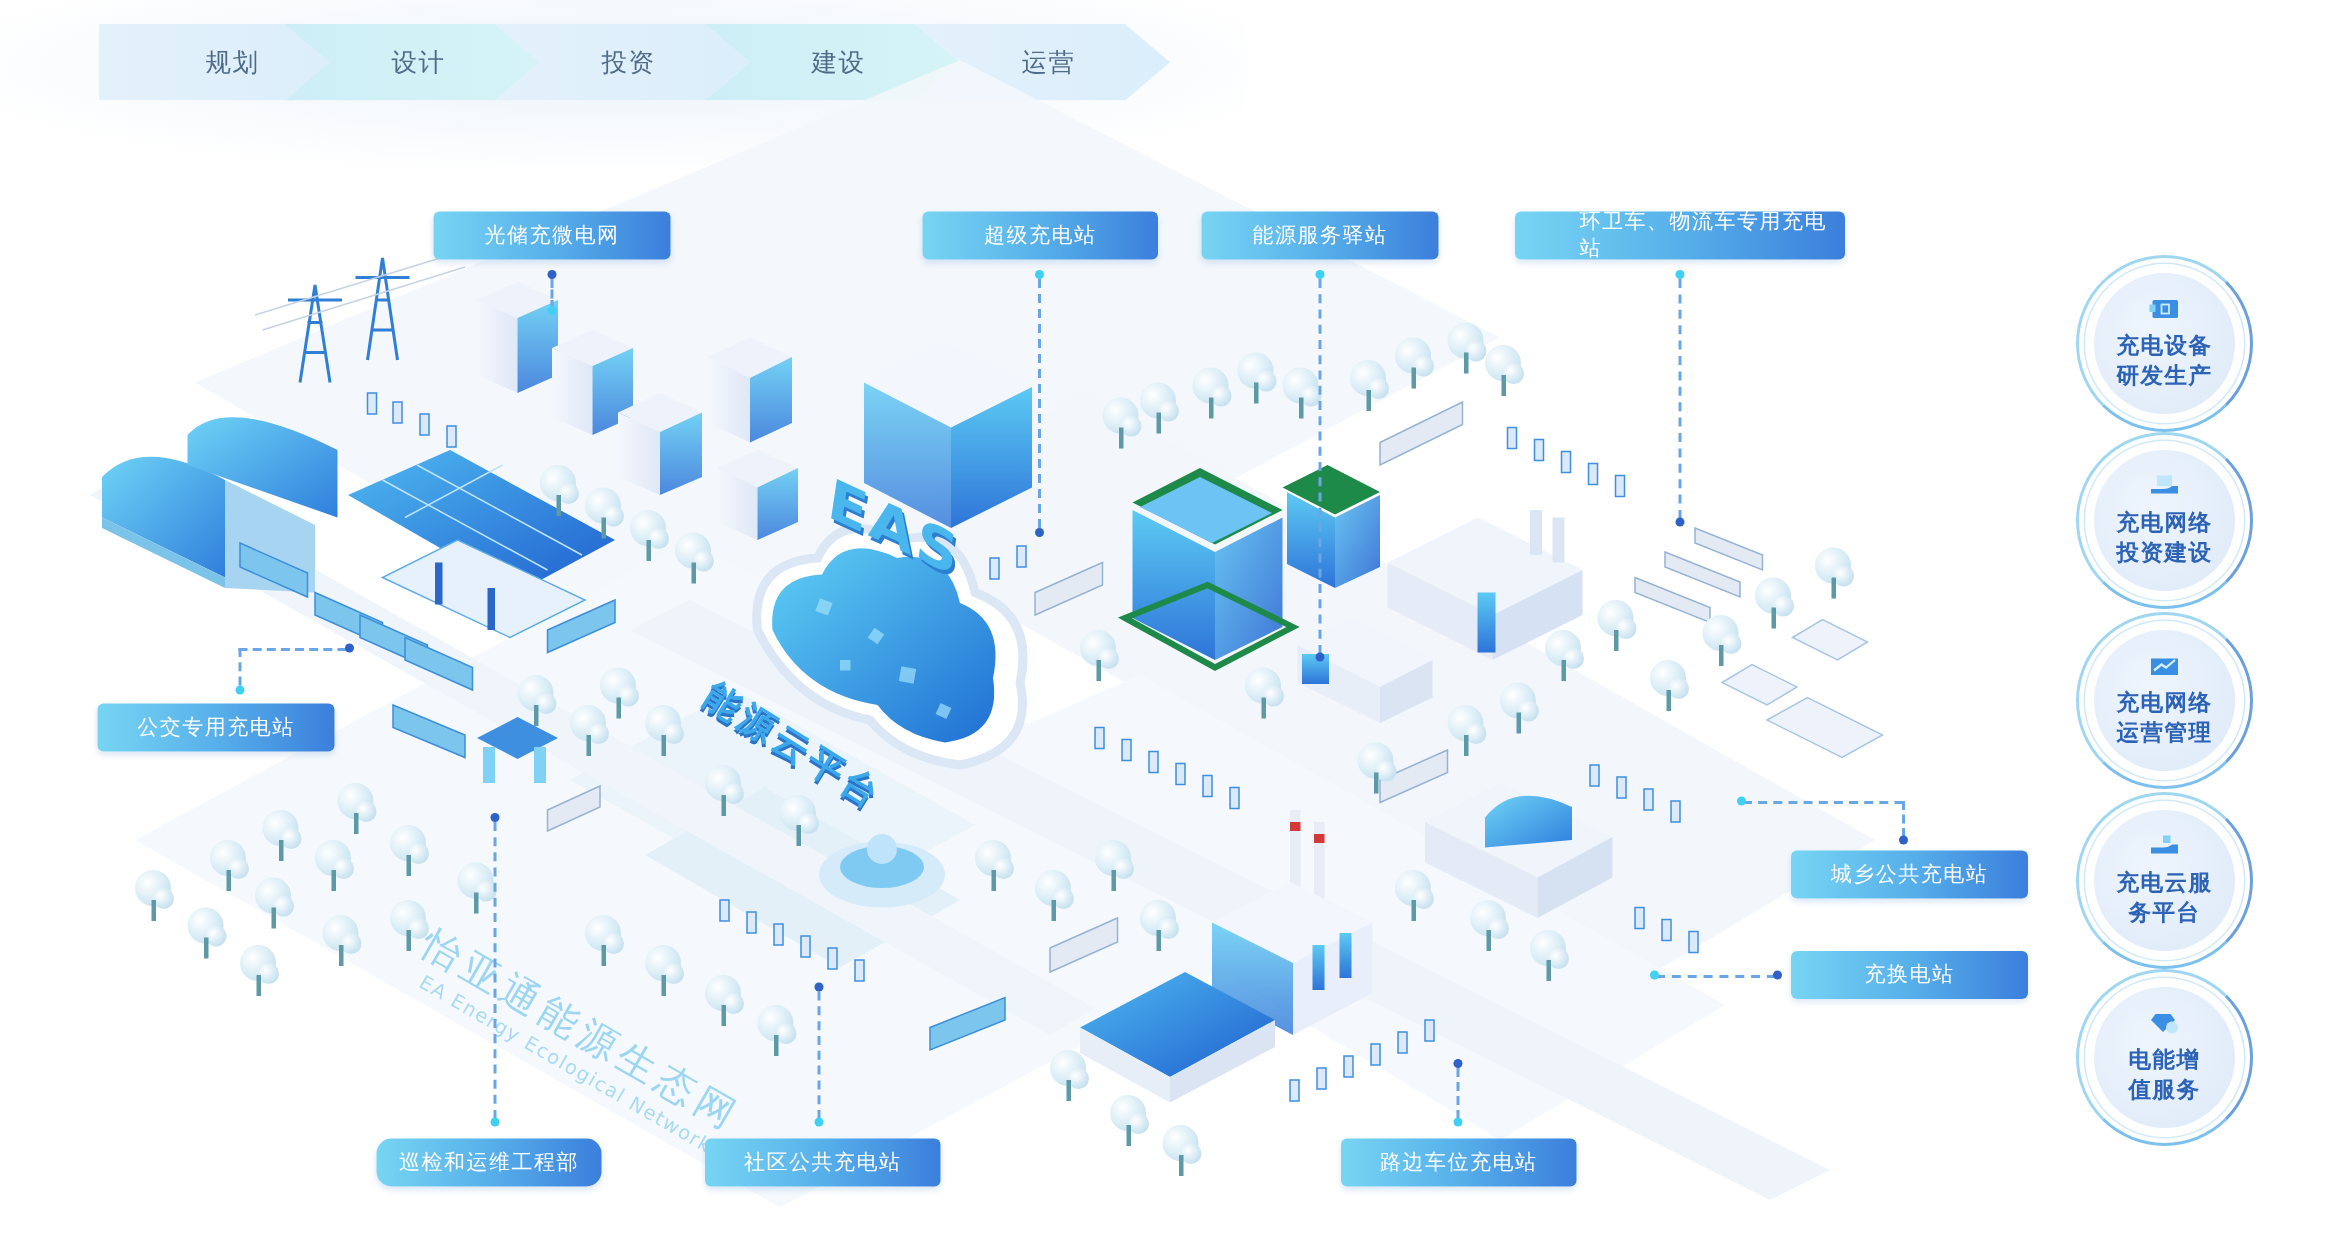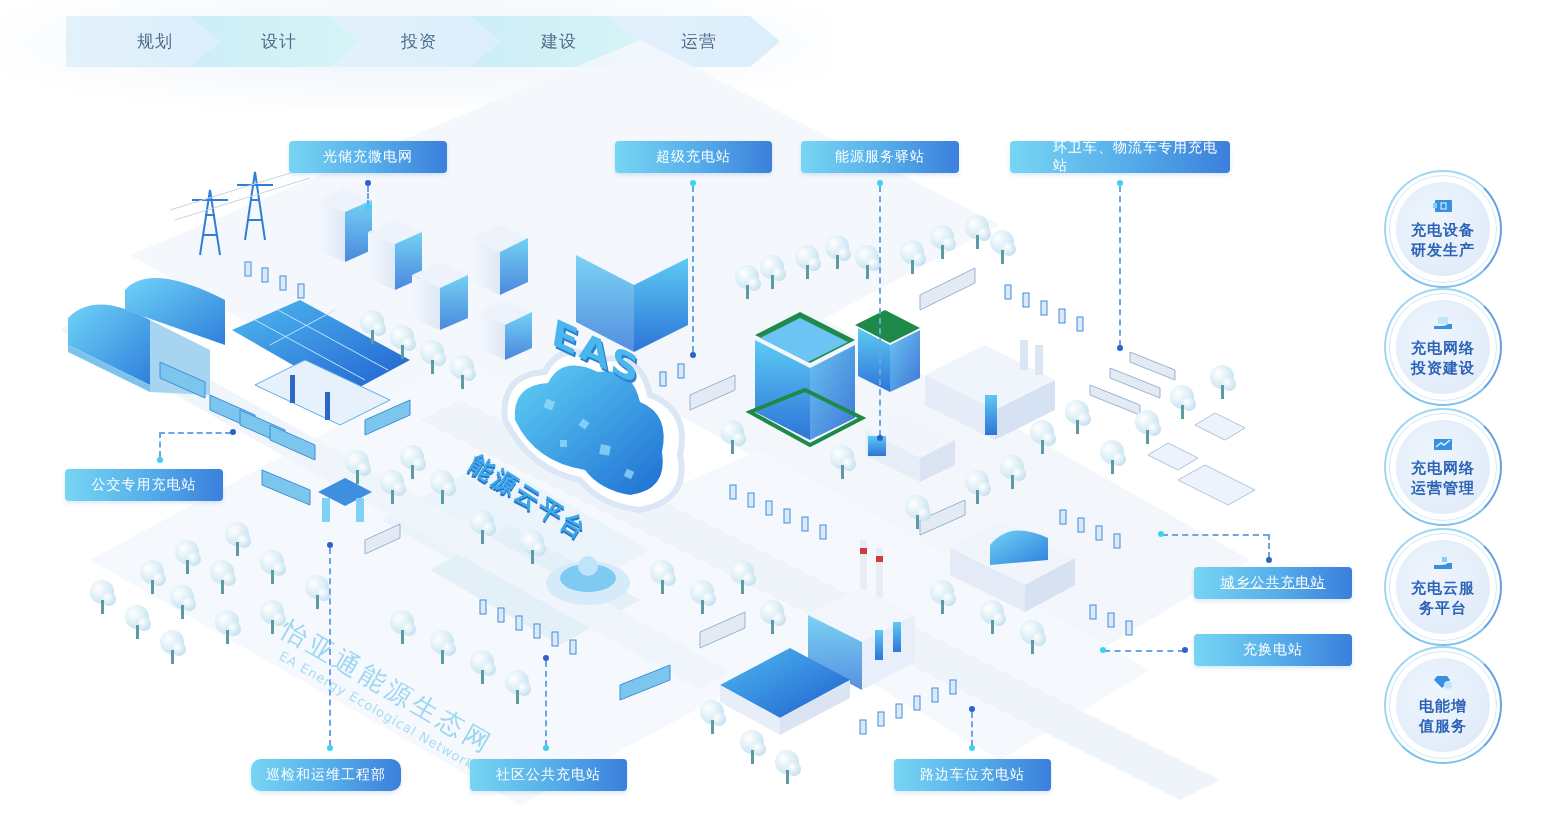--- a/index.html
+++ b/index.html
@@ -641,21 +641,21 @@
 <div class="dot light" style="left:1117px;top:180px;"></div>
 <div class="vline" style="left:1119px;top:186px;height:160px;"></div>
 <div class="dot dark" style="left:1117px;top:345px;"></div>
 
 <div class="callout" style="left:65px;top:469px;width:158px;">公交专用充电站</div>
 <div class="dot light" style="left:157px;top:457px;"></div>
 <div class="vline" style="left:159px;top:432px;height:25px;"></div>
 <div class="hline" style="left:159px;top:432px;width:72px;"></div>
 <div class="dot dark" style="left:230px;top:429px;"></div>
 
-<div class="callout" style="left:1194px;top:567px;width:158px;text-decoration:underline;">城乡公共充电站</div>
+<div class="callout" style="left:1194px;top:567px;width:158px;">城乡公共充电站</div>
 <div class="dot light" style="left:1158px;top:531px;"></div>
 <div class="hline" style="left:1162px;top:534px;width:107px;"></div>
 <div class="vline" style="left:1268px;top:534px;height:24px;"></div>
 <div class="dot dark" style="left:1266px;top:557px;"></div>
 
 <div class="callout" style="left:1194px;top:634px;width:158px;">充换电站</div>
 <div class="dot light" style="left:1100px;top:647px;"></div>
 <div class="hline" style="left:1104px;top:650px;width:80px;"></div>
 <div class="dot dark" style="left:1182px;top:647px;"></div>
 

